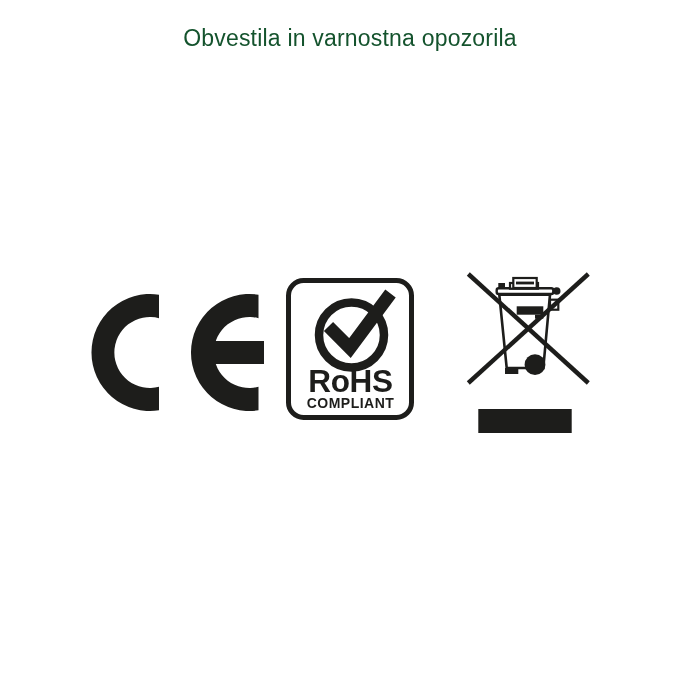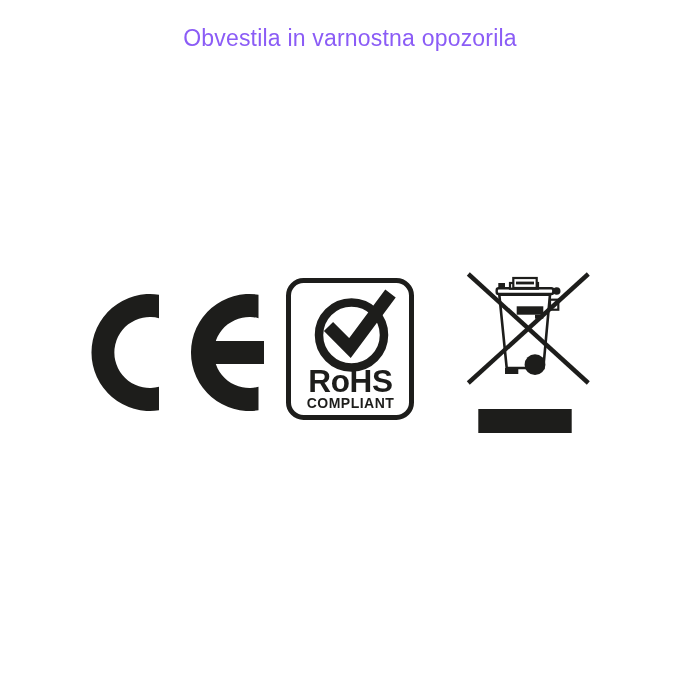--- a/index.html
+++ b/index.html
@@ -12,21 +12,21 @@
     font-family: "Liberation Sans", sans-serif;
   }
   .page-title {
     position: absolute;
     top: 25px;
     left: 0;
     width: 700px;
     text-align: center;
     font-size: 23px;
     font-weight: 400;
-    color: #8b5cf6;
+    color: #14532d;
     letter-spacing: 0.2px;
   }
   .mark { position: absolute; }
   .mark-ce   { left: 88px;  top: 290px; }
   .mark-rohs { left: 286px; top: 278px; }
   .mark-weee { left: 462px; top: 270px; }
   svg text {
     font-family: "Liberation Sans", sans-serif;
     font-weight: 700;
   }

